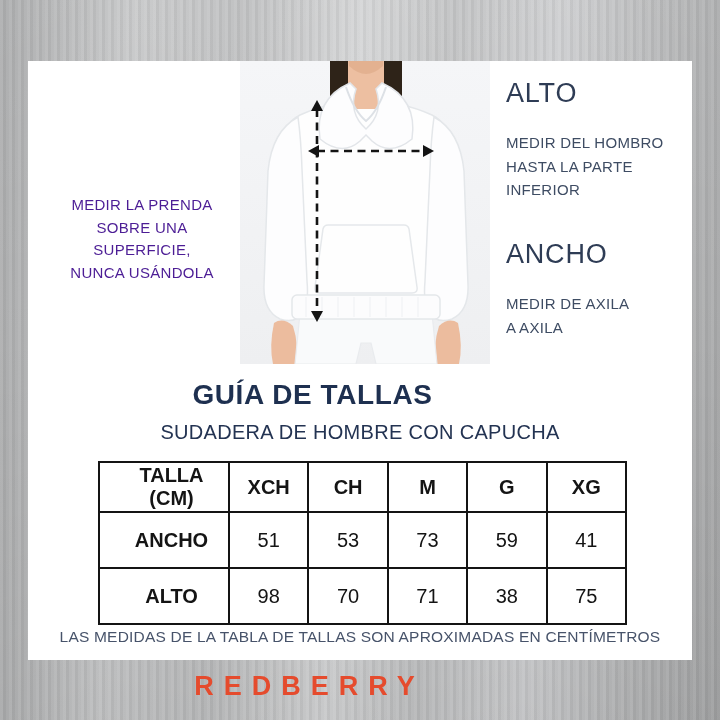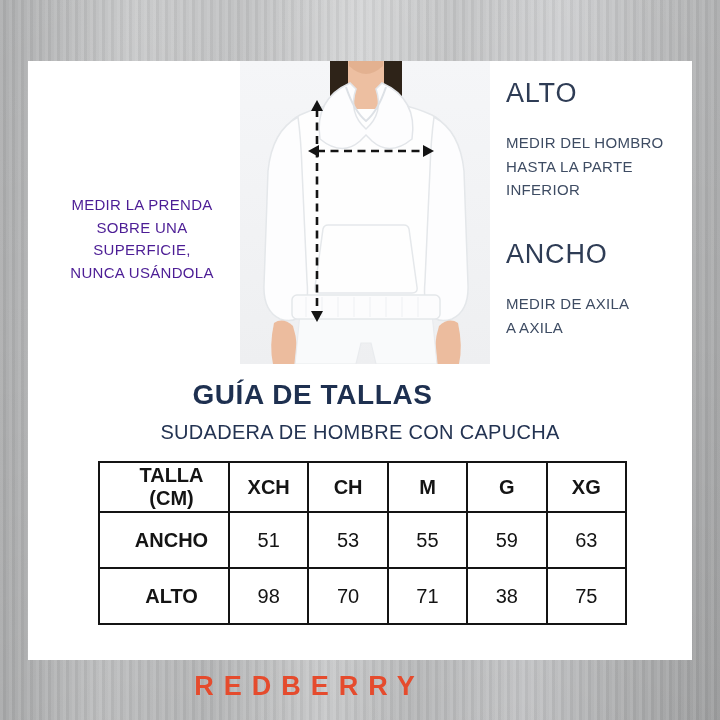--- a/index.html
+++ b/index.html
@@ -174,31 +174,32 @@
           <td>XCH</td>
           <td>CH</td>
           <td>M</td>
           <td>G</td>
           <td>XG</td>
         </tr>
         <tr class="data">
           <td class="rowlab">ANCHO</td>
           <td>51</td>
           <td>53</td>
-          <td>55</td>
+          <td>73</td>
           <td>59</td>
-          <td>63</td>
+          <td>41</td>
         </tr>
         <tr class="data">
           <td class="rowlab">ALTO</td>
           <td>98</td>
           <td>70</td>
           <td>71</td>
           <td>38</td>
           <td>75</td>
         </tr>
       </tbody>
     </table>
 
+    <div class="footnote">LAS MEDIDAS DE LA TABLA DE TALLAS SON APROXIMADAS EN CENTÍMETROS</div>
   </div>
 
   <div class="brand">REDBERRY</div>
 </div>
 
 </body></html>

